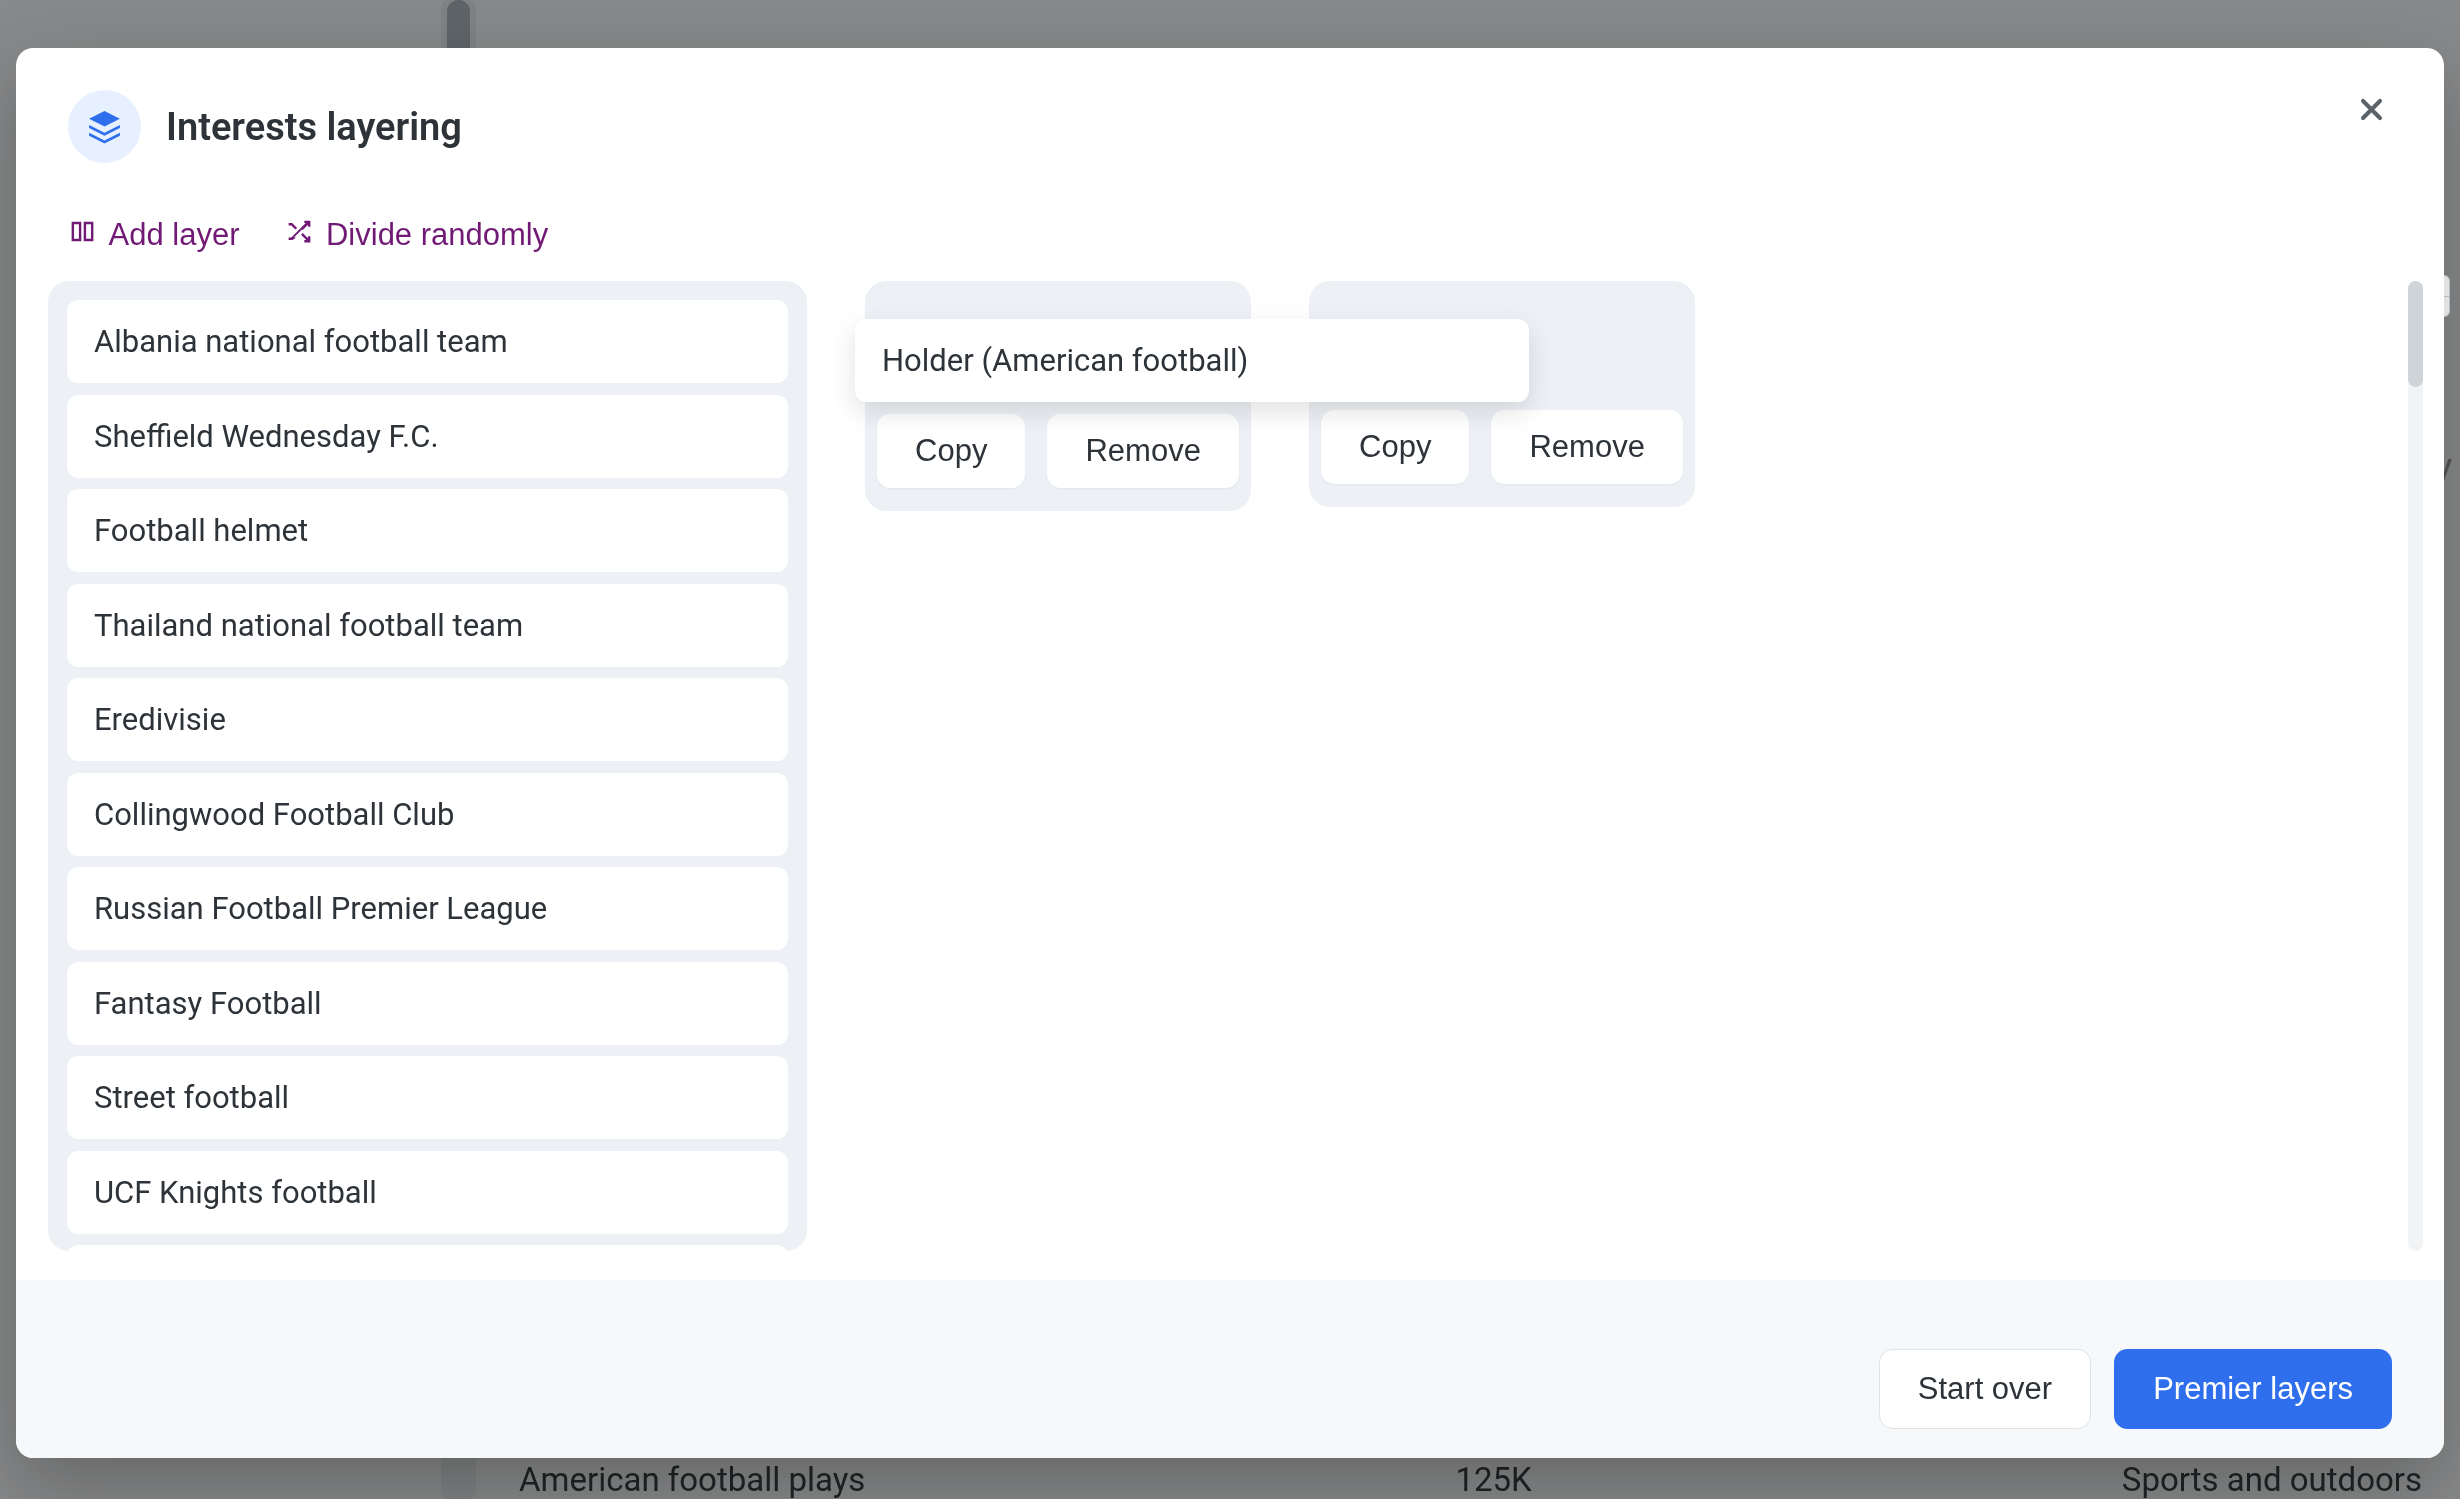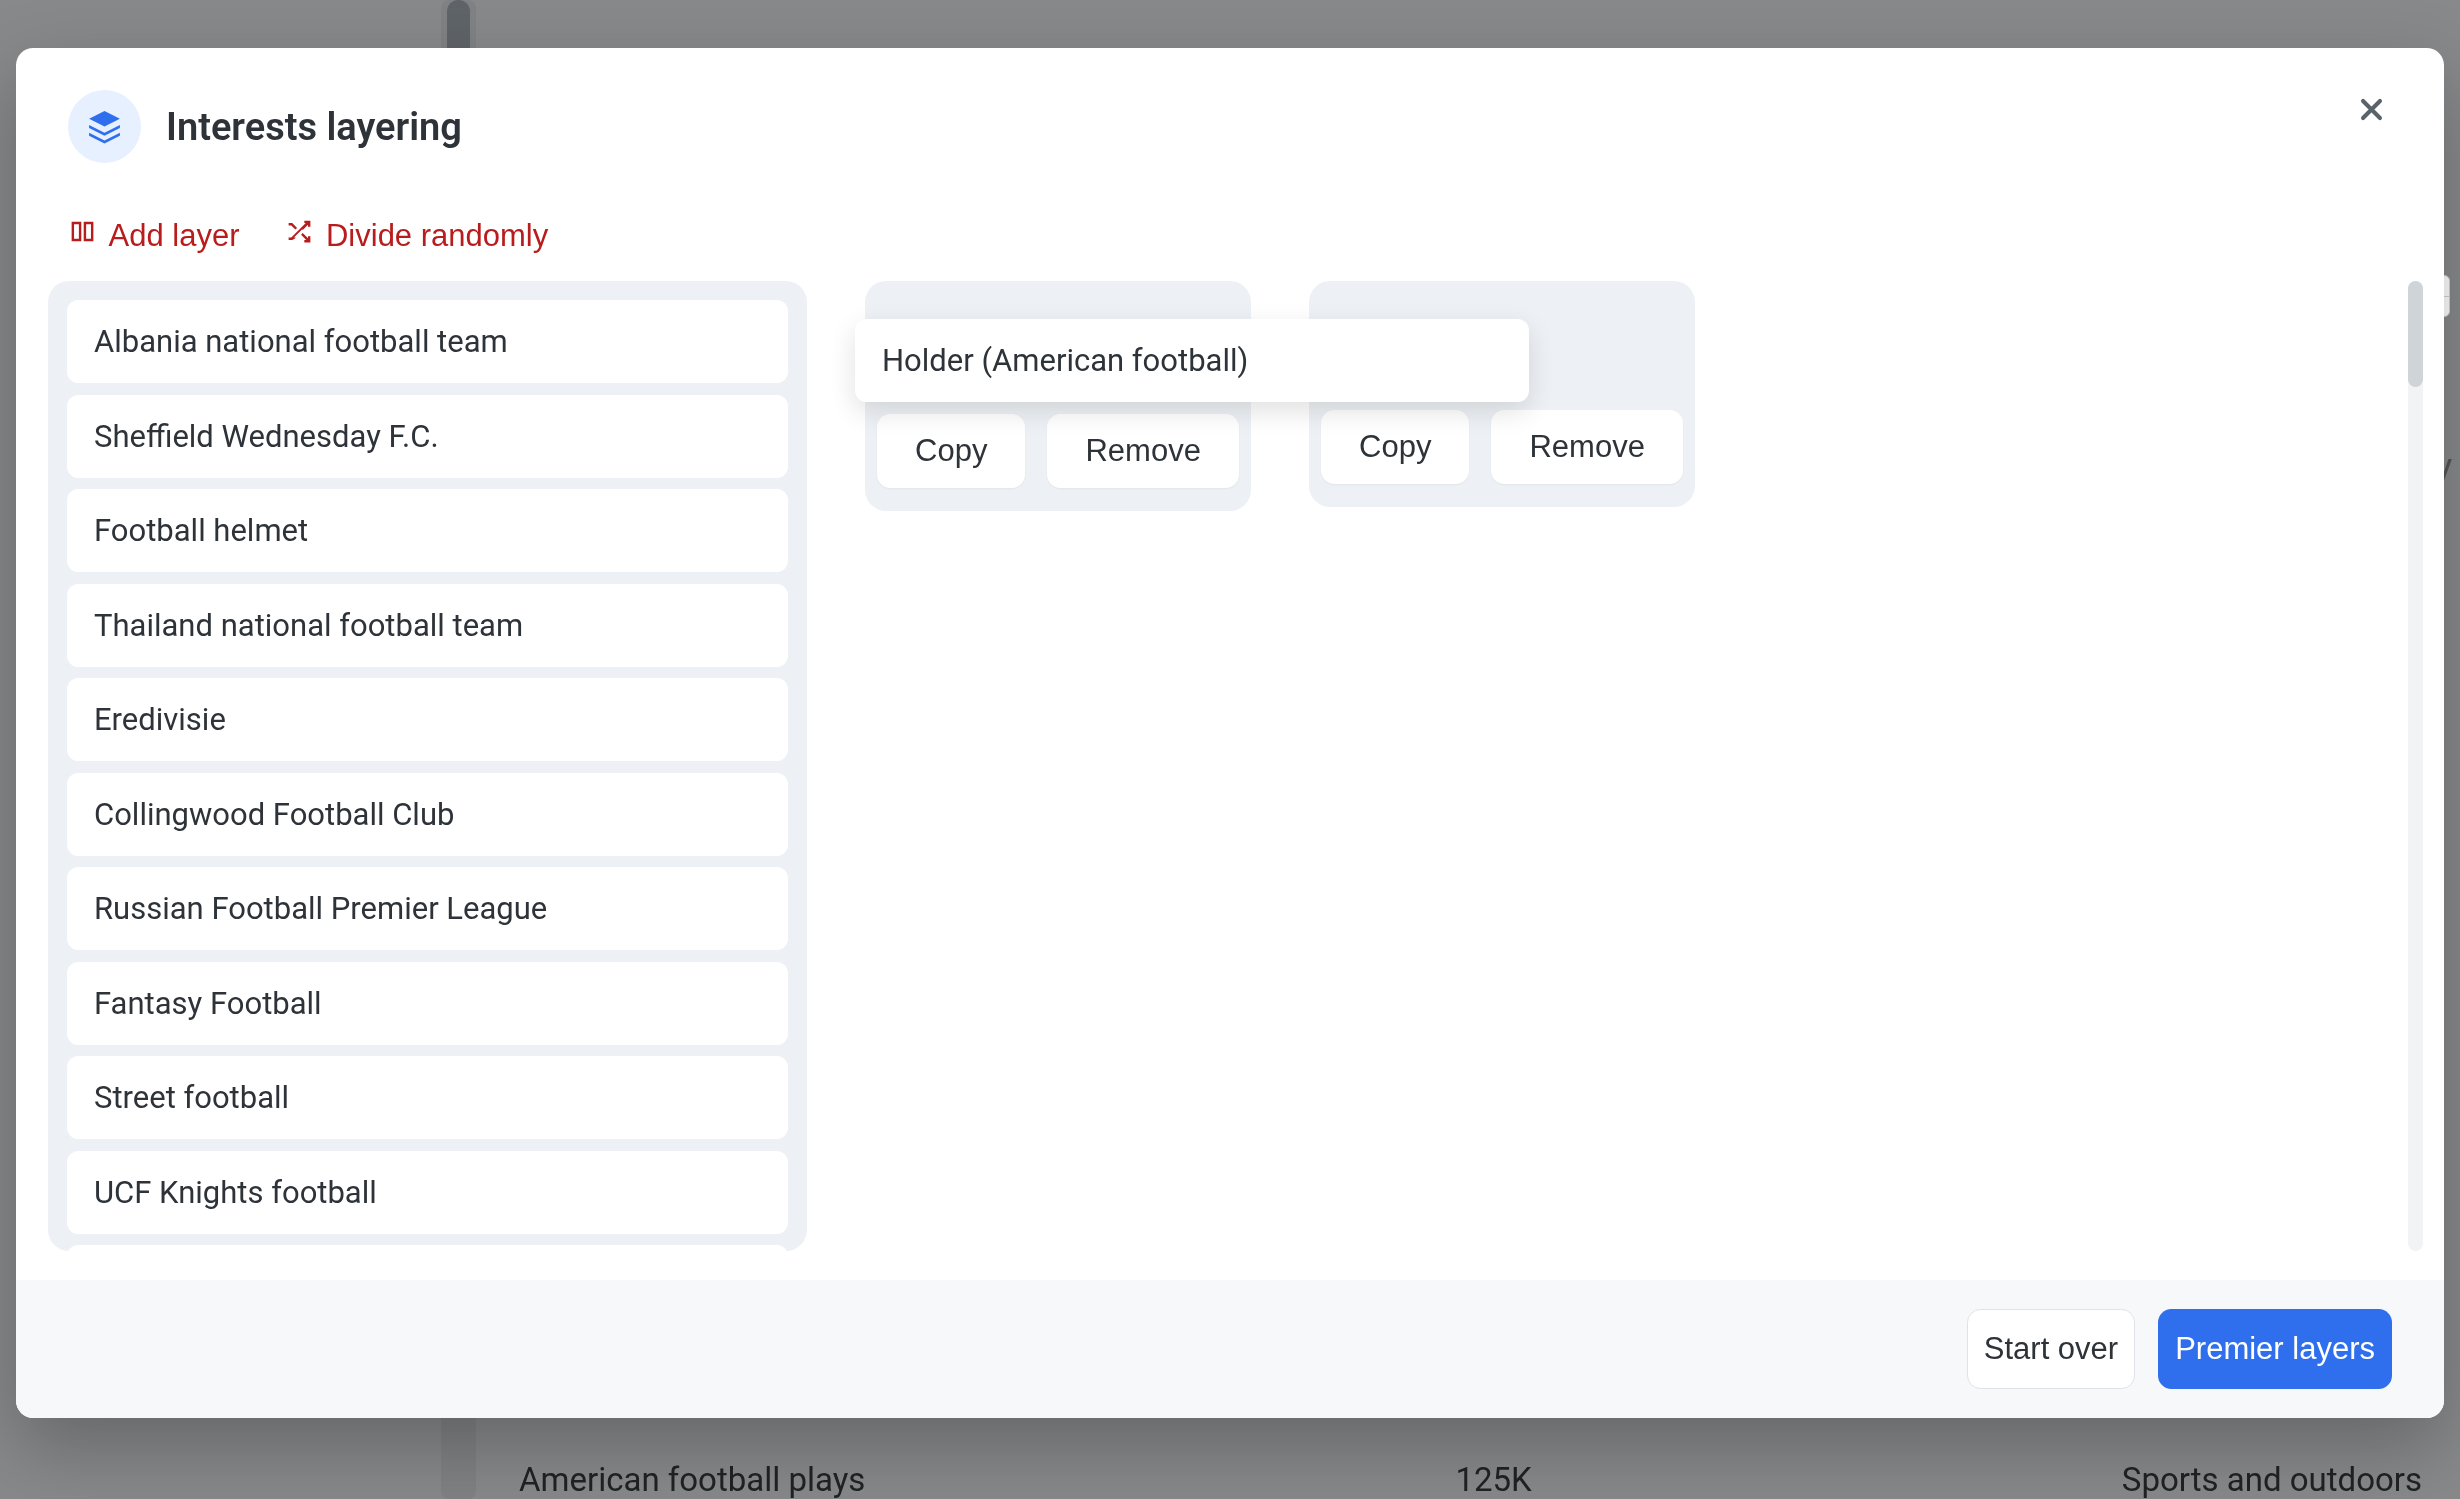--- a/index.html
+++ b/index.html
@@ -76,23 +76,23 @@
     display: flex; align-items: center; justify-content: center;
     color: #5b636a; cursor: pointer; background: transparent; border: none;
   }
   .close-btn svg { width: 29px; height: 29px; stroke: currentColor; }
 
   .modal-actions-top {
     display: flex; gap: 46px;
     padding: 35px 52px 27px 52px;
   }
   .link-btn {
-    display: inline-flex; align-items: center; gap: 11.5px;
+    display: inline-flex; align-items: flex-start; gap: 11.5px;
     background: transparent; border: none; cursor: pointer;
-    color: #b91c1c; font-size: 31px; font-weight: 500;
+    color: #701a75; font-size: 31px; font-weight: 500;
   }
   .link-btn svg { width: 29px; height: 29px; fill: currentColor; }
 
   .modal-body {
     position: relative;
     flex: 1 1 auto;
     padding: 0 52px 29px 32px;
     display: flex; gap: 58px; align-items: flex-start;
     overflow: hidden;
     min-height: 970px;
@@ -167,21 +167,21 @@
     background: #cfd4d9; border-radius: 7.7px;
   }
 
   .modal-footer {
     background: #f6f8fa;
     display: flex; justify-content: flex-end; gap: 23px;
     padding: 29px 52px;
   }
   .btn {
     border-radius: 13.4px; font-size: 31px; font-weight: 500;
-    padding: 21px 16px; cursor: pointer; border: 1px solid transparent;
+    padding: 21px 38px; cursor: pointer; border: 1px solid transparent; margin-top: 40px;
   }
   .btn-secondary { background:#ffffff; color:#2d3338; border-color:#dfe3e8; }
   .btn-primary { background:#2f6fed; color:#ffffff; }
 
   .stepper {
     position: absolute;
     right: 9.6px; top: 275px;
     width: 35px; height: 42px;
     background:#fff; border:1px solid #cfd4d9; border-radius:5.8px;
     display:flex; flex-direction:column;

